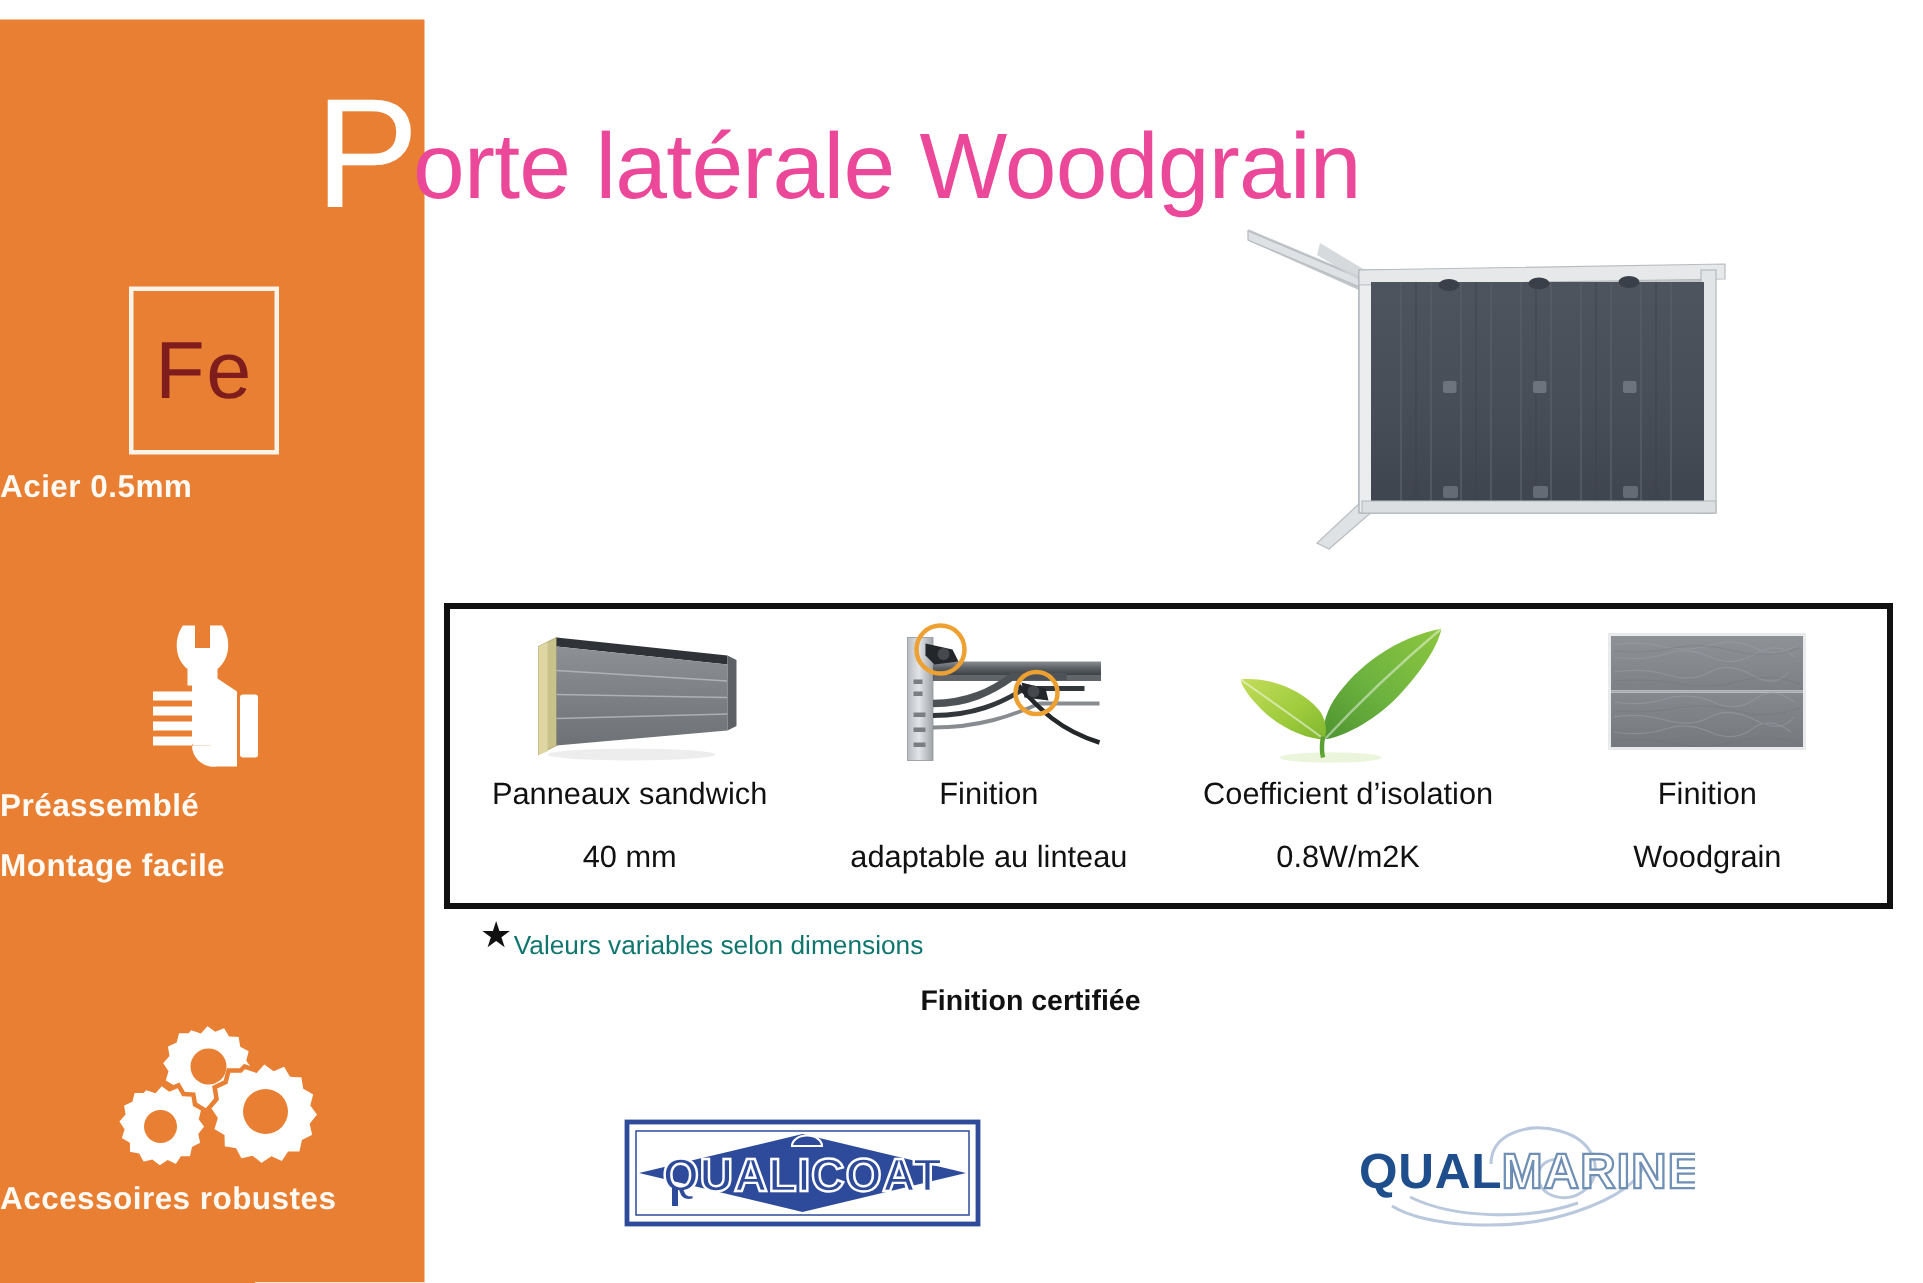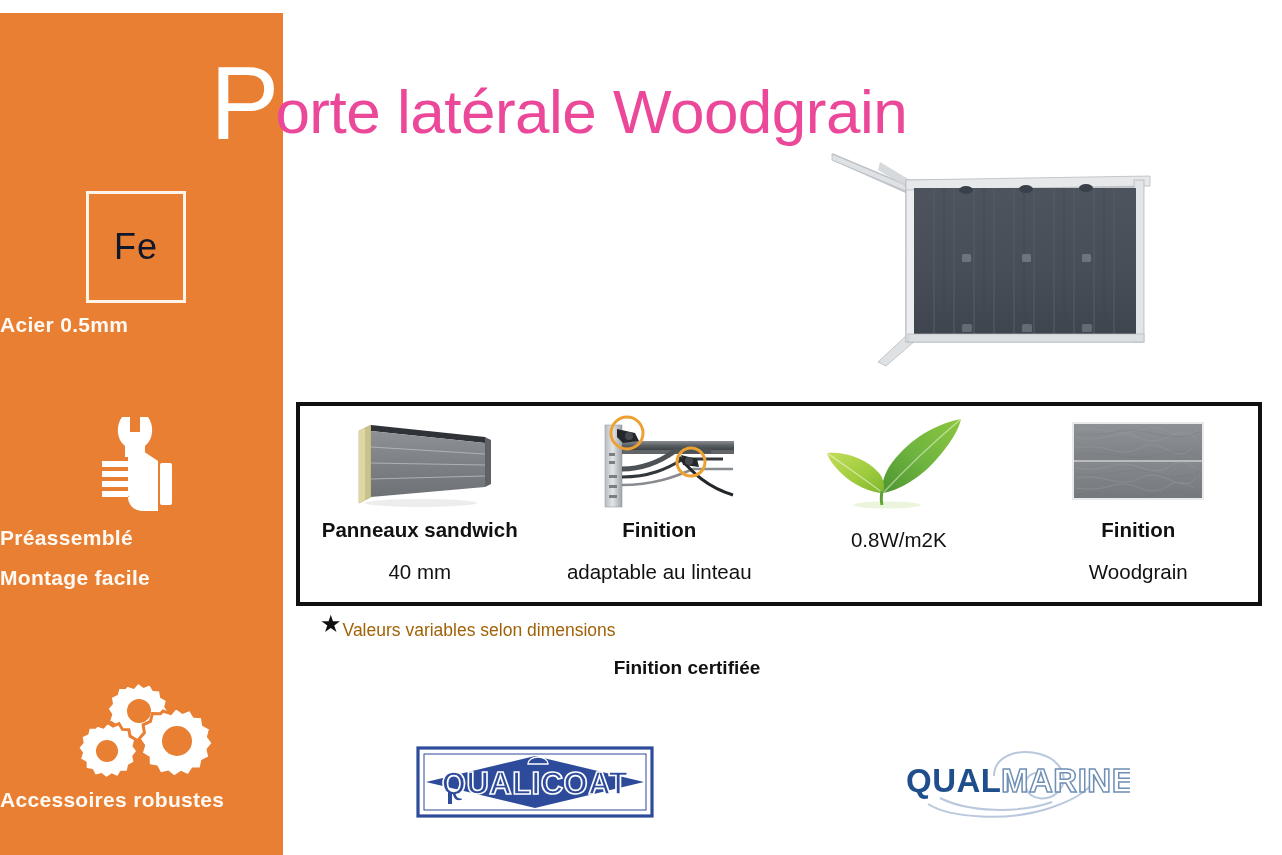--- a/index.html
+++ b/index.html
@@ -18,21 +18,21 @@
     background:#e87f33;
   }
   .fe-box{
     position:absolute;left:86px;top:178px;width:100px;height:112px;
     border:3px solid #fdf3e8;
     box-sizing:border-box;
   }
   .fe-text{
     position:absolute;inset:0;
     display:flex;align-items:center;justify-content:center;
-    color:#0f172a;font-size:36px;font-weight:400;letter-spacing:1px;
+    color:#7f1d1d;font-size:54px;font-weight:400;letter-spacing:1px;
     font-family:"Liberation Sans", sans-serif;
   }
   .side-label{
     position:absolute;left:0;width:283px;
     color:#fffaf4;font-size:21px;font-weight:700;
     font-family:"Liberation Sans", sans-serif;
     letter-spacing:.3px;
   }
   .side-icon{position:absolute;left:0;width:283px;display:flex;justify-content:center;}
 
@@ -64,36 +64,36 @@
     background:#ffffff;
     display:flex;
   }
   .feature-col{
     flex:1;height:100%;
     display:flex;flex-direction:column;align-items:center;
     padding-top:6px;box-sizing:border-box;
   }
   .feature-art{height:98px;display:flex;align-items:center;justify-content:center;}
   .feature-l1{
-    font-size:20.5px;color:#111;font-weight:700;margin-top:8px;
+    font-size:20.5px;color:#111;font-weight:400;margin-top:8px;
     font-family:"Liberation Sans", sans-serif;text-align:center;
   }
   .feature-l2{
     font-size:20.5px;color:#111;font-weight:400;margin-top:18px;
     font-family:"Liberation Sans", sans-serif;
   }
 
   
   .footnote{
     position:absolute;left:320px;top:614px;
     display:flex;align-items:flex-start;
   }
   .footnote-star{font-size:24px;color:#111;line-height:1;position:relative;top:-2px;}
   .footnote-text{
-    font-size:17.5px;color:#a16207;font-weight:400;margin-left:1px;
+    font-size:17.5px;color:#0f766e;font-weight:400;margin-left:1px;
     font-family:"Liberation Sans", sans-serif;position:relative;top:6px;
   }
 
   .cert-title{
     position:absolute;left:0;top:657px;width:1282px;
     padding-left:92px;box-sizing:border-box;
     text-align:center;
     font-size:19px;font-weight:700;color:#111;
     font-family:"Liberation Sans", sans-serif;
   }
@@ -346,20 +346,21 @@
           <path d="M142 6 C116 28 90 52 64 80" stroke="#ffffff" stroke-width="1.6" fill="none" opacity="0.45"></path>
 
           <path d="M8 40 C26 38 48 46 60 60 C65 66 66 74 64 80 C52 80 34 72 22 60 C14 52 9 45 8 40 Z" fill="url(#leafSml)"></path>
           <path d="M8 40 C28 54 48 68 64 80" stroke="#ffffff" stroke-width="1.4" fill="none" opacity="0.5"></path>
 
           <path d="M63 78 C62 84 62 88 63 92" stroke="#5aa033" stroke-width="3" fill="none"></path>
 
           <ellipse cx="68" cy="92" rx="34" ry="3.5" fill="#8dc63f" opacity="0.18"></ellipse>
         </svg>
       </div>
+      <div class="feature-l1">Coefficient d’isolation</div>
       <div class="feature-l2">0.8W/m2K</div>
     </div>
 
     <div class="feature-col">
       <div class="feature-art">
         <svg width="140" height="90" viewBox="0 0 140 90" aria-hidden="true">
           <defs>
             <linearGradient id="wgA" x1="0" y1="0" x2="0" y2="1">
               <stop offset="0%" stop-color="#8e9196"></stop>
               <stop offset="100%" stop-color="#7d8085"></stop>

